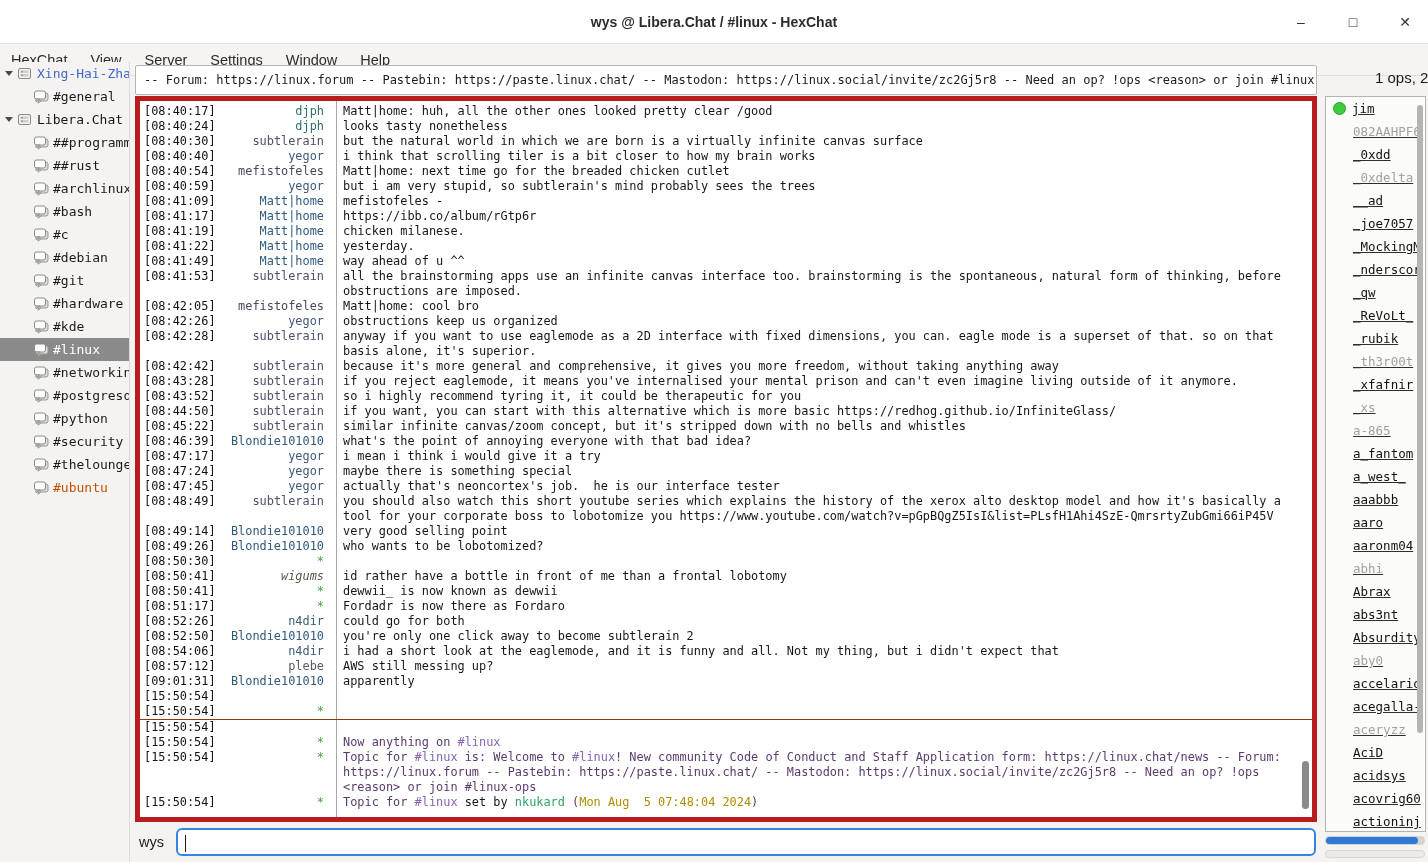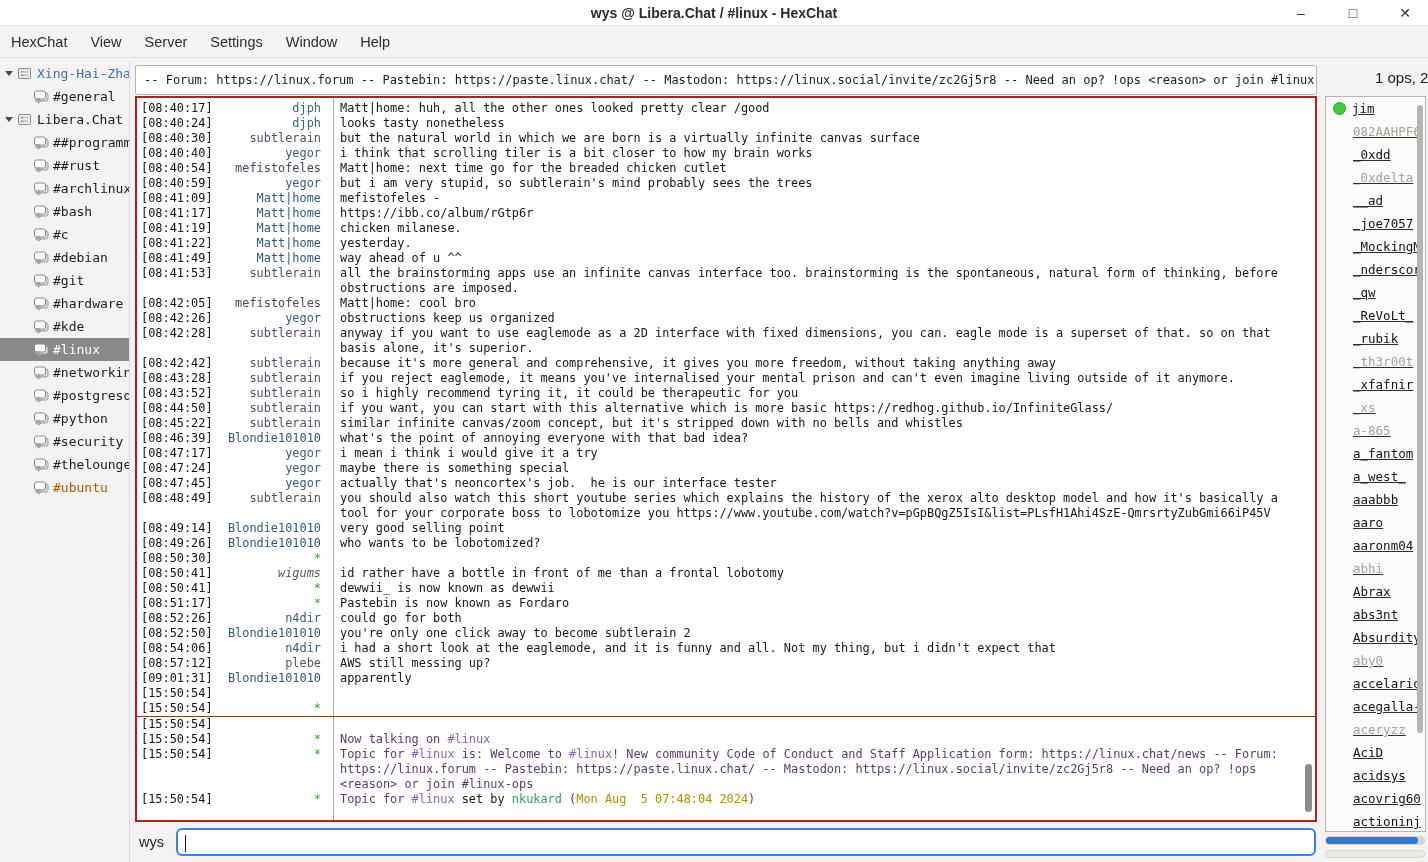--- a/index.html
+++ b/index.html
@@ -4,21 +4,21 @@
 <style>
   * { box-sizing: border-box; }
   html,body { margin:0; padding:0; }
   body {
     width:1428px; height:862px; position:relative; overflow:hidden;
     background:#f4f3f1; font-family:"Liberation Sans", sans-serif;
     color:#2e2e2e;
   }
   
   .titlebar {
-    height:26px; background:#ffffff; border-bottom:1px solid #e7e5e2;
+    height:44px; background:#ffffff; border-bottom:1px solid #e7e5e2;
     display:flex; align-items:center; justify-content:center; position:relative;
   }
   .titlebar .title { font-weight:bold; font-size:14px; color:#2b2b2b; }
   .win-controls { position:absolute; right:14px; top:0; height:100%; display:flex; gap:34px; align-items:center; }
   .win-btn { font-size:14px; color:#333; width:18px; text-align:center; cursor:default; }
   
   .menubar {
     height:32px; background:#f5f4f2; display:flex; align-items:center;
     padding-left:2px; font-size:14.5px; color:#2d2d2d; border-bottom:1px solid #e2e0dd;
   }
@@ -42,21 +42,21 @@
   .topicbar {
     position:absolute; left:135px; right:111px; top:3px; height:30px;
     background:#ffffff; border:1px solid #b6b4b1; border-radius:2px;
     display:flex; align-items:center; padding-left:8px;
     font-family:"DejaVu Sans Mono", monospace; font-size:12px; color:#1b1b1b;
     white-space:nowrap; overflow:hidden;
   }
   
   .chatbox {
     position:absolute; left:135px; right:111px; top:34px; bottom:40px;
-    background:#ffffff; border:2px solid #b91c1c; overflow:hidden;padding-left:36px;
+    background:#ffffff; border:5px solid #b91c1c; overflow:hidden;padding-left:36px;
   }
   .nick-sep { position:absolute; left:196px; top:0; bottom:0; width:1px; background:#a9a9a9; }
   .messages {
     position:absolute; left:0; right:0; top:0; bottom:0; padding-top:3px;
     font-family:"DejaVu Sans Mono", monospace; font-size:11.9px; line-height:15px; color:#161616;
   }
   .msg-row { display:flex; align-items:flex-start; }
   .msg-left { flex:0 0 190px; display:flex; justify-content:space-between; padding-left:4px; padding-right:6px; }
   .msg-time { color:#111; }
   .msg-nick { text-align:right; }
@@ -567,21 +567,21 @@
             <span class="msg-time">[08:50:41]</span>
             <span class="msg-nick" style="color: rgb(63, 163, 63);">*</span>
           </div>
           <div class="msg-text">dewwii_ is now known as dewwii</div>
         </div>
         <div class="msg-row">
           <div class="msg-left">
             <span class="msg-time">[08:51:17]</span>
             <span class="msg-nick" style="color: rgb(63, 163, 63);">*</span>
           </div>
-          <div class="msg-text">Pastebin is now known as Fordaro</div>
+          <div class="msg-text">Fordadr is now there as Fordaro</div>
         </div>
         <div class="msg-row">
           <div class="msg-left">
             <span class="msg-time">[08:52:26]</span>
             <span class="msg-nick" style="color: rgb(58, 92, 120);">n4dir</span>
           </div>
           <div class="msg-text">could go for both</div>
         </div>
         <div class="msg-row">
           <div class="msg-left">
@@ -630,21 +630,21 @@
             <span class="msg-time">[15:50:54]</span>
             <span class="msg-nick" style="color: rgb(22, 22, 22);"></span>
           </div>
           <div class="msg-text"></div>
         </div>
         <div class="msg-row">
           <div class="msg-left">
             <span class="msg-time">[15:50:54]</span>
             <span class="msg-nick" style="color: rgb(63, 163, 63);">*</span>
           </div>
-          <div class="msg-text"><span style="color: rgb(91, 58, 109);">Now talking on </span><span style="color: rgb(138, 99, 179);">#linux</span></div>
+          <div class="msg-text"><span style="color: rgb(91, 58, 109);">Now anything on </span><span style="color: rgb(138, 99, 179);">#linux</span></div>
         </div>
         <div class="msg-row">
           <div class="msg-left">
             <span class="msg-time">[15:50:54]</span>
             <span class="msg-nick" style="color: rgb(63, 163, 63);">*</span>
           </div>
           <div class="msg-text"><span style="color: rgb(91, 58, 109);">Topic for </span><span style="color: rgb(138, 99, 179);">#linux</span><span style="color: rgb(91, 58, 109);"> is: Welcome to </span><span style="color: rgb(138, 99, 179);">#linux</span><span style="color: rgb(91, 58, 109);">! New community Code of Conduct and Staff Application form: https://linux.chat/news -- Forum: https://linux.forum -- Pastebin: https://paste.linux.chat/ -- Mastodon: https://linux.social/invite/zc2Gj5r8 -- Need an op? !ops &lt;reason&gt; or join #linux-ops</span></div>
         </div>
         <div class="msg-row">
           <div class="msg-left">

